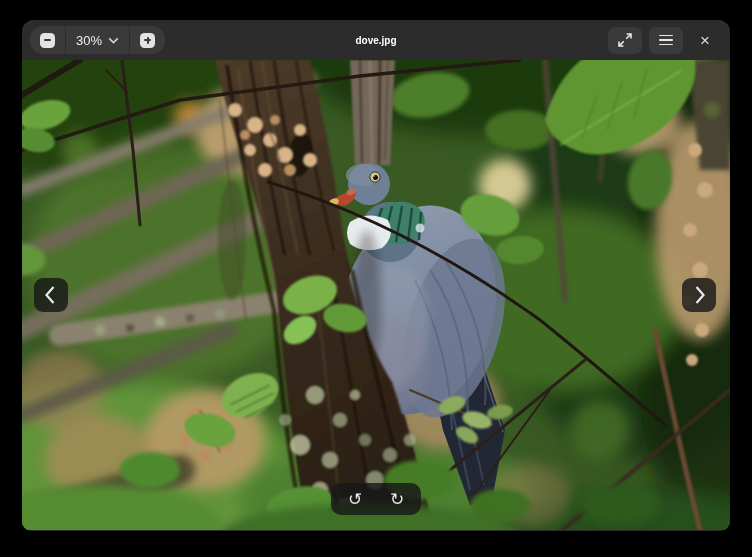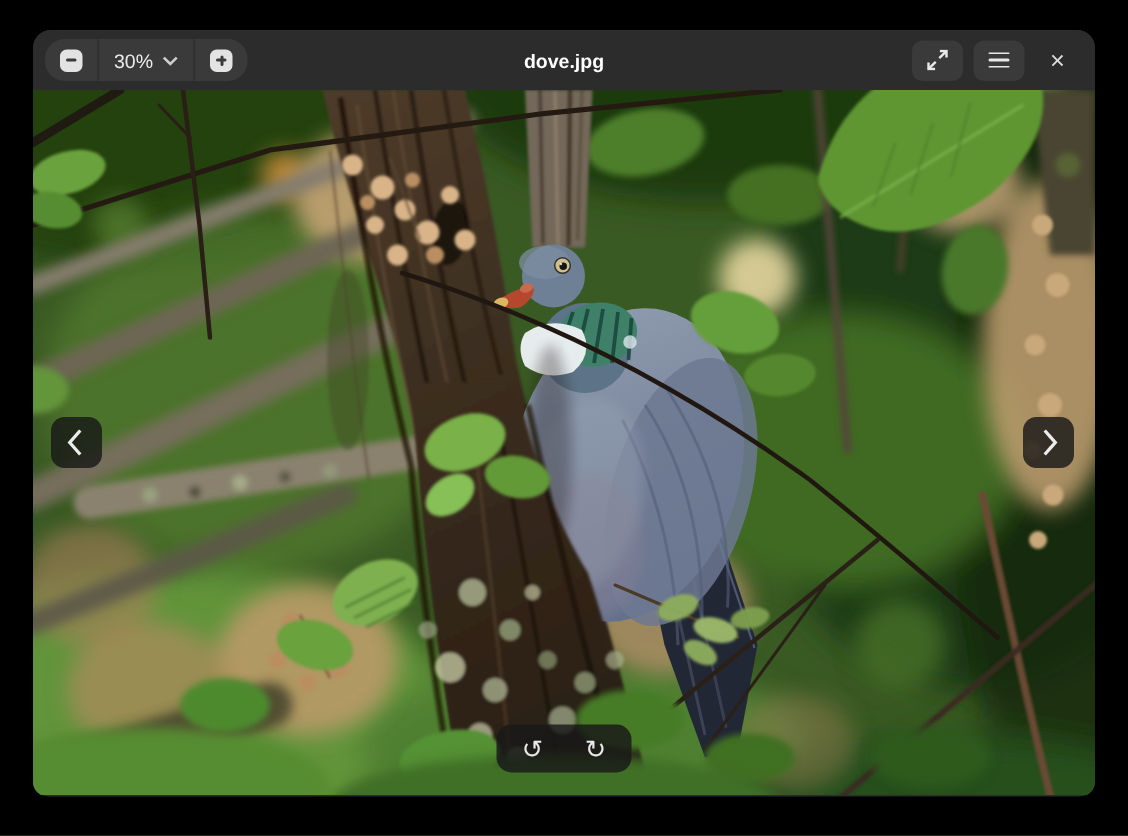--- a/index.html
+++ b/index.html
@@ -13,21 +13,21 @@
             background:#2c2c2c;position:relative;box-sizing:border-box;}
   .zoom-group{display:flex;align-items:stretch;height:28px;background:#3a3a3a;
               border-radius:13px;overflow:hidden;z-index:2;}
   .zg-btn{width:35px;display:flex;align-items:center;justify-content:center;cursor:pointer;}
   .zg-level{display:flex;align-items:center;gap:6px;padding:0 10px;color:#ededed;
             font-size:13px;border-left:1px solid #2d2d2d;border-right:1px solid #2d2d2d;cursor:pointer;}
   .sq-icon{width:15px;height:15px;background:#e3e3e3;border-radius:4.5px;position:relative;}
   .sq-icon .h{position:absolute;left:4px;right:4px;top:6.6px;height:1.9px;background:#3a3a3a;border-radius:1px;}
   .sq-icon .v{position:absolute;top:4px;bottom:4px;left:6.6px;width:1.9px;background:#3a3a3a;border-radius:1px;}
   .wtitle{position:absolute;left:0;right:0;top:0;height:40px;display:flex;align-items:center;
-          justify-content:center;color:#ffffff;font-size:13px;font-weight:700;pointer-events:none;z-index:1;}
+          justify-content:center;color:#ffffff;font-size:10px;font-weight:700;pointer-events:none;z-index:1;}
   .hright{margin-left:auto;display:flex;align-items:center;gap:7px;z-index:2;}
   .hbtn{width:34px;height:27px;border-radius:7px;background:#3a3a3a;display:flex;
         align-items:center;justify-content:center;cursor:pointer;}
   .close-btn{width:30px;height:27px;border-radius:7px;background:transparent;display:flex;
         align-items:center;justify-content:center;color:#dadada;font-size:17px;line-height:1;cursor:pointer;}
   .menu-bars{display:flex;flex-direction:column;gap:2.6px;}
   .menu-bars i{display:block;width:14px;height:1.9px;background:#e9e9e9;border-radius:1px;}
   
   .content{position:relative;width:708px;height:470px;background:#2a4517;overflow:hidden;}
   .photo{position:absolute;left:0;top:0;width:708px;height:470px;display:block;}

